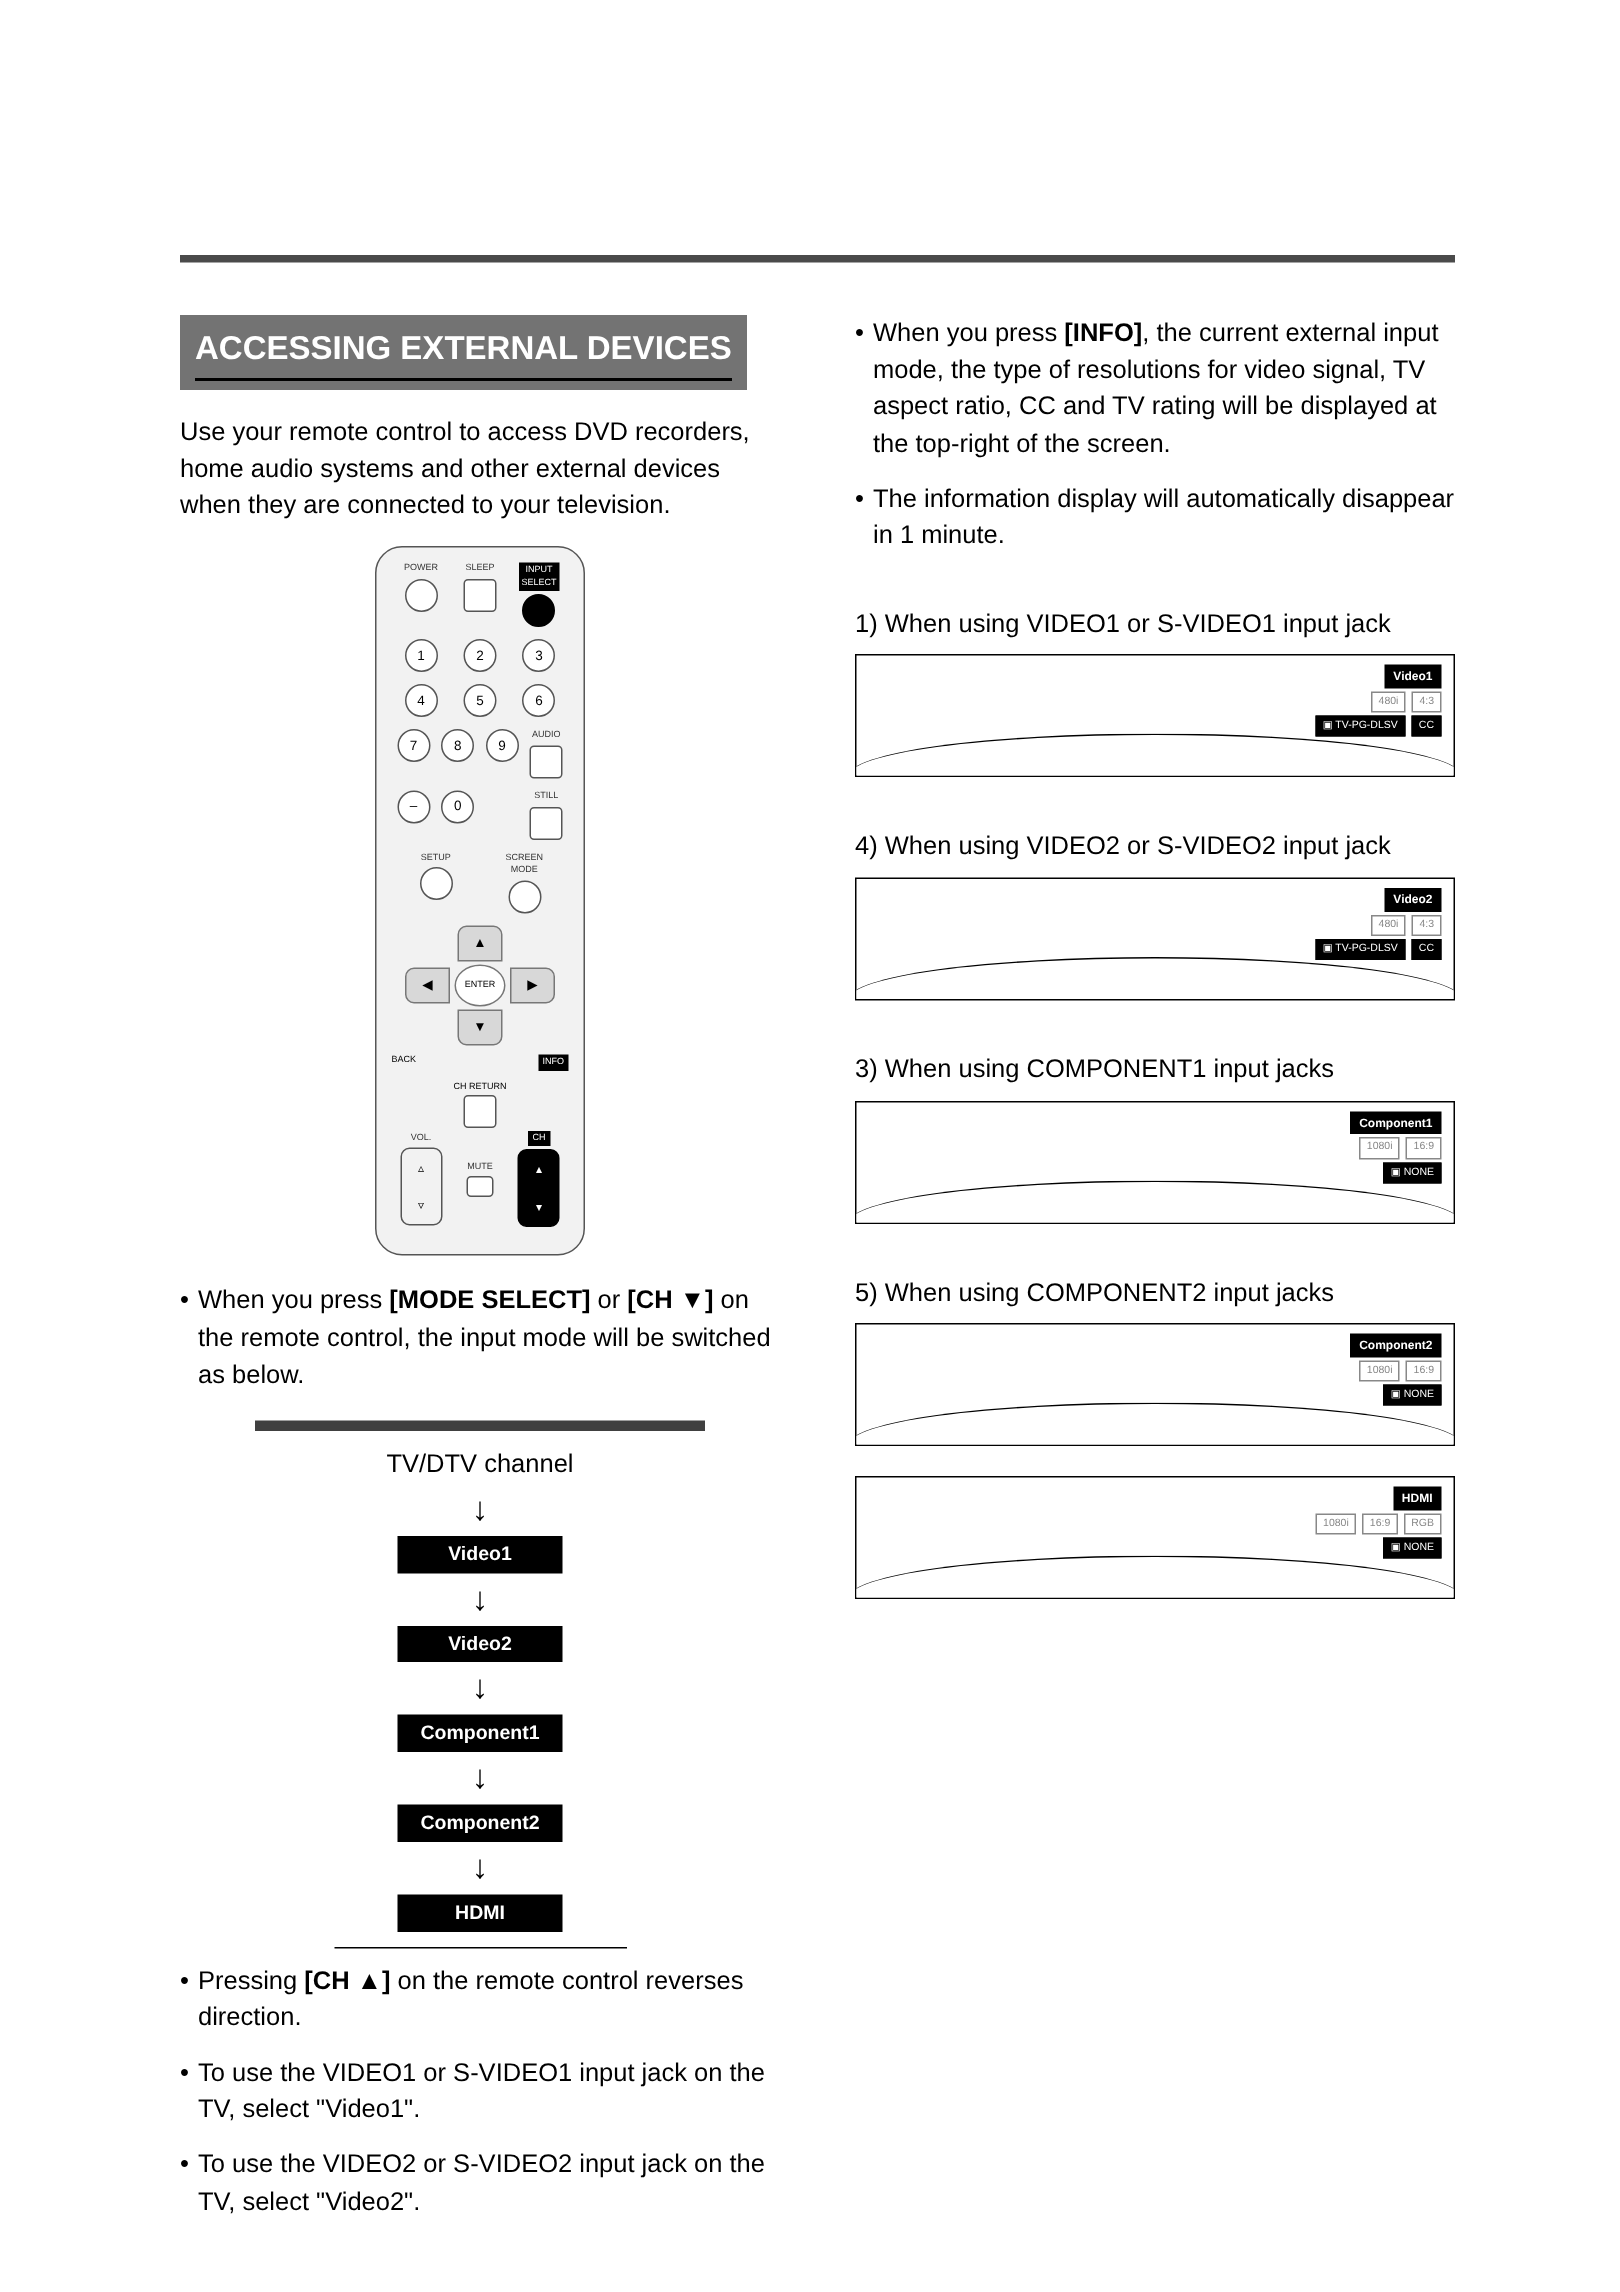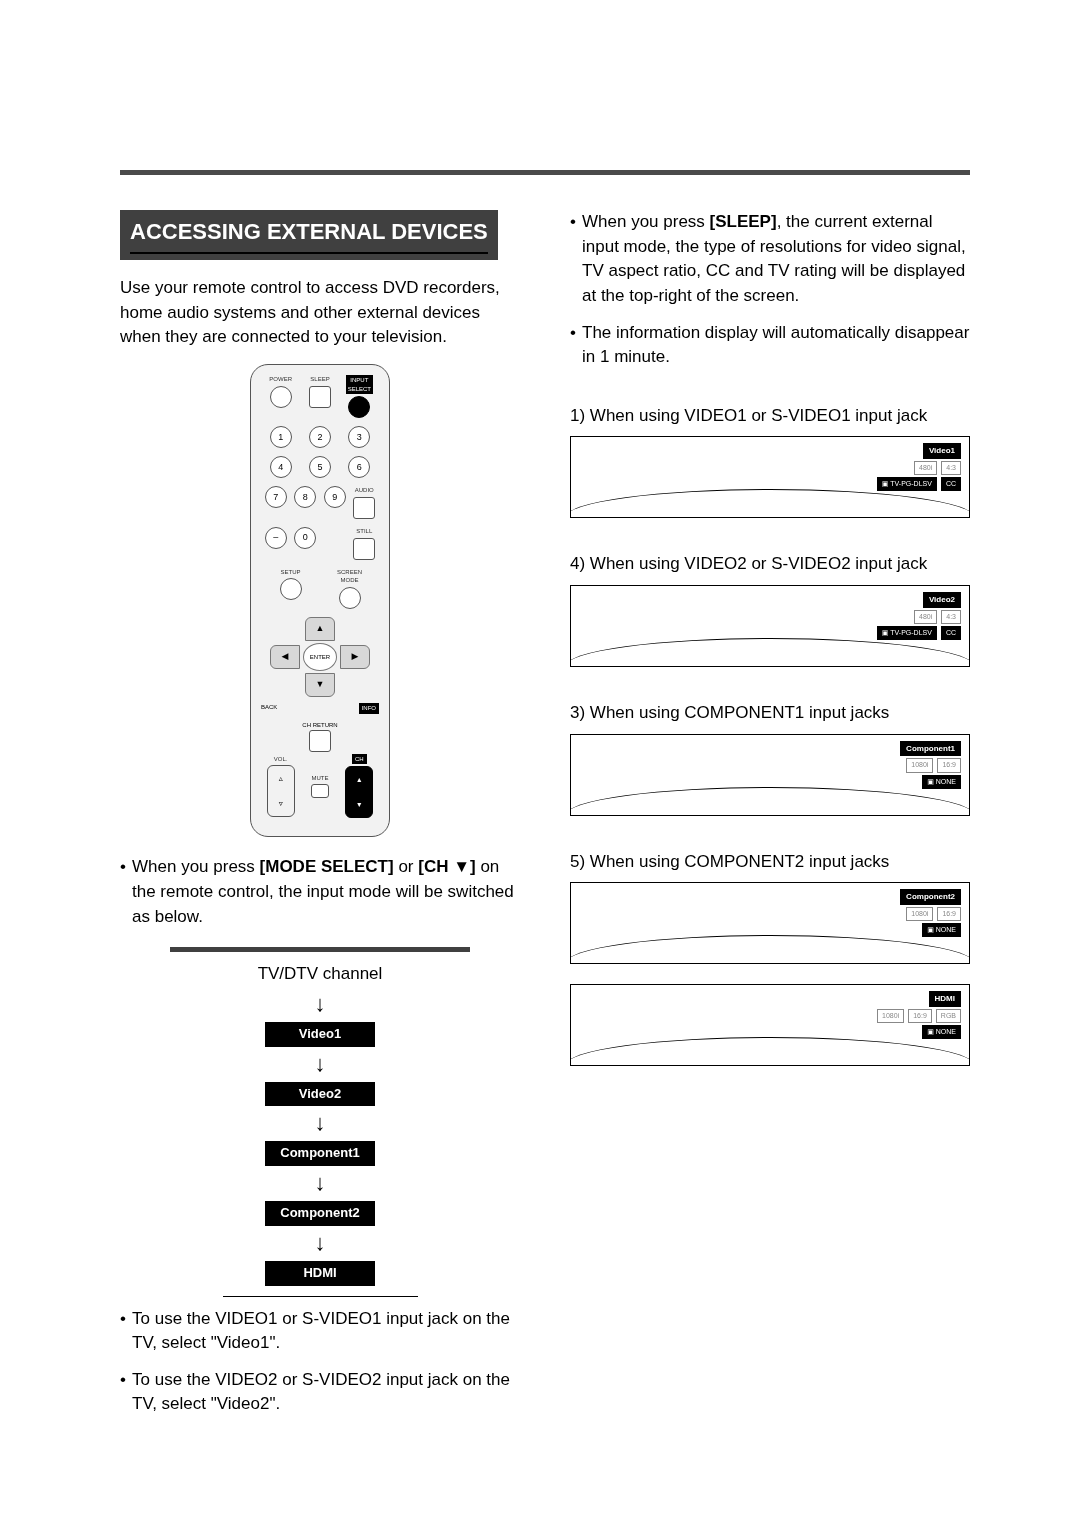--- a/index.html
+++ b/index.html
@@ -1,40 +1,40 @@
 <!DOCTYPE html>
 <html><head>
 <meta charset="utf-8">
 <style>
 body{margin:0;background:#fff;font-family:Arial,Helvetica,sans-serif;color:#000;width:1080px}
 .page{padding:170px 110px 40px 120px;position:relative}
 .page::before{content:"";position:absolute;top:170px;left:120px;right:110px;height:5px;background:#4a4a4a}
 .cols{display:flex;gap:50px;margin-top:40px}
 .col{flex:1;font-size:17px;line-height:1.45}
-.sect-title{background:#404040;color:#fff;font-weight:bold;font-size:22px;padding:6px 10px;display:inline-block;text-align:center;margin-bottom:16px}
+.sect-title{background:#737373;color:#fff;font-weight:bold;font-size:22px;padding:6px 10px;display:inline-block;text-align:center;margin-bottom:16px}
 .sect-title::after{content:"";display:block;height:2px;background:#000;margin-top:4px}
 .remote{width:140px;margin:14px auto 18px;border:1px solid #555;border-radius:18px;padding:10px;background:#f2f2f2;box-sizing:border-box}
 .rrow{display:flex;justify-content:space-around;margin-bottom:8px}
 .rbtn{width:22px;height:22px;border:1px solid #555;border-radius:50%;display:flex;align-items:center;justify-content:center;font-size:9px;background:#fff;box-sizing:border-box}
 .rbtn.sq{border-radius:3px}
 .rbtn.dk{background:#000;border-color:#000}
 .rtxt{font-size:6px;text-align:center;line-height:1}
 .rlabel{font-size:6px;color:#333;margin-bottom:2px;text-align:center}
 .rcell{display:flex;flex-direction:column;align-items:center;flex:1}
 .dpad{position:relative;width:100px;height:80px;margin:4px auto 6px}
 .dpad .arm{position:absolute;background:#d8d8d8;border:1px solid #777;display:flex;align-items:center;justify-content:center;font-size:9px}
 .dpad .up{top:0;left:35px;width:28px;height:22px;border-radius:6px 6px 0 0}
 .dpad .dn{bottom:0;left:35px;width:28px;height:22px;border-radius:0 0 6px 6px}
 .dpad .lf{left:0;top:28px;width:28px;height:22px;border-radius:6px 0 0 6px}
 .dpad .rt{right:0;top:28px;width:28px;height:22px;border-radius:0 6px 6px 0}
 .dpad .ct{position:absolute;top:26px;left:33px;width:32px;height:26px;border-radius:50%;background:#fff;border:1px solid #777;display:flex;align-items:center;justify-content:center;font-size:6px}
 .rocker{display:flex;flex-direction:column;width:26px;height:50px;border:1px solid #555;border-radius:6px;overflow:hidden}
 .rocker .half{flex:1;display:flex;align-items:center;justify-content:center;font-size:8px}
 .rocker.inv{background:#000;border-color:#000;color:#fff}
-.flowwrap{border-top:5px solid #404040;margin:18px 50px 0;padding-top:10px;text-align:center}
+.flowwrap{border-top:7px solid #404040;margin:18px 50px 0;padding-top:10px;text-align:center}
 .flowwrap .end{border-bottom:1px solid #000;padding-bottom:10px;width:65%;margin:0 auto}
 .flowlbl{background:#000;color:#fff;font-weight:bold;font-size:13px;padding:3px 10px;display:inline-block;min-width:90px}
 .arrow{font-size:22px;color:#000;margin:1px 0}
 ul.b{list-style:none;padding:0;margin:10px 0 0}
 ul.b>li{position:relative;padding-left:12px;margin-bottom:12px}
 ul.b>li::before{content:"•";position:absolute;left:0;top:0}
 .ritem{margin-top:34px;margin-bottom:8px}
 .scrn{border:1px solid #000;height:80px;margin:6px 0 20px;position:relative;overflow:hidden}
 .scrn::after{content:"";position:absolute;left:-5px;right:-5px;bottom:-1px;height:28px;background:#fff;border-top:1.5px solid #000;border-radius:100% 100% 0 0 / 56px 56px 0 0}
 .osd{position:absolute;top:6px;right:8px;width:108px;display:flex;flex-direction:column;gap:2px;align-items:flex-end}
@@ -154,29 +154,30 @@
     <div class="flowlbl">Video2</div>
     <div class="arrow">↓</div>
     <div class="flowlbl">Component1</div>
     <div class="arrow">↓</div>
     <div class="flowlbl">Component2</div>
     <div class="arrow">↓</div>
     <div class="end"><div class="flowlbl">HDMI</div></div>
   </div>
 
   <ul class="b">
+    <li><span>Pressing </span><b>[CH ▲]</b><span> on the remote control reverses direction.</span></li>
     <li>To use the VIDEO1 or S-VIDEO1 input jack on the TV, select "Video1".</li>
     <li>To use the VIDEO2 or S-VIDEO2 input jack on the TV, select "Video2".</li>
 
   </ul>
 </div>
 
 <div class="col">
   <ul class="b" style="margin-top:0">
-    <li><span>When you press </span><b>[SLEEP]</b><span>, the current external input mode, the type of resolutions for video signal, TV aspect ratio, CC and TV rating will be displayed at the top-right of the screen.</span></li>
+    <li><span>When you press </span><b>[INFO]</b><span>, the current external input mode, the type of resolutions for video signal, TV aspect ratio, CC and TV rating will be displayed at the top-right of the screen.</span></li>
     <li>The information display will automatically disappear in 1 minute.</li>
   </ul>
   <div id="examples">
           <div class="ritem">1) When using VIDEO1 or S-VIDEO1 input jack</div>
           <div class="scrn">
             <div class="osd">
               <div class="t">Video1</div>
               <div class="r">
                 <span class="g">480i</span>
                 <span class="g">4:3</span>

